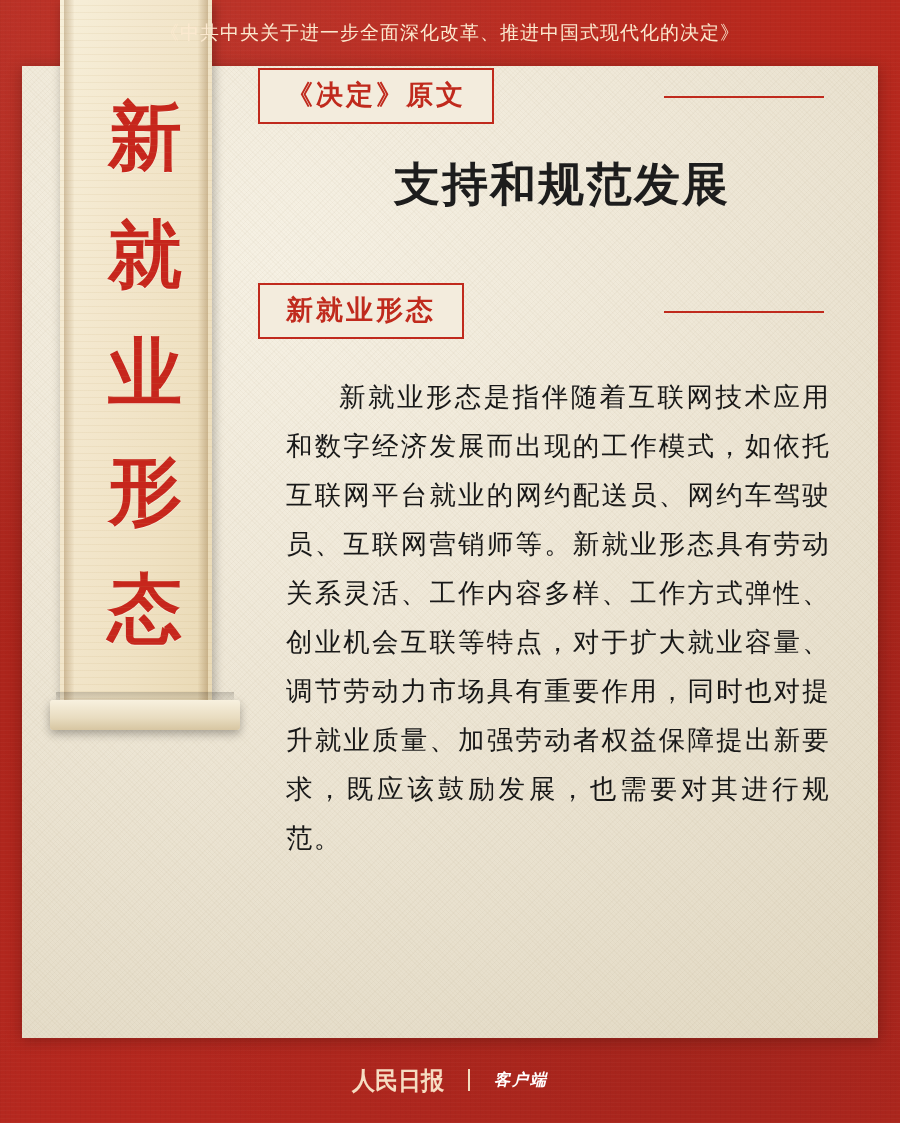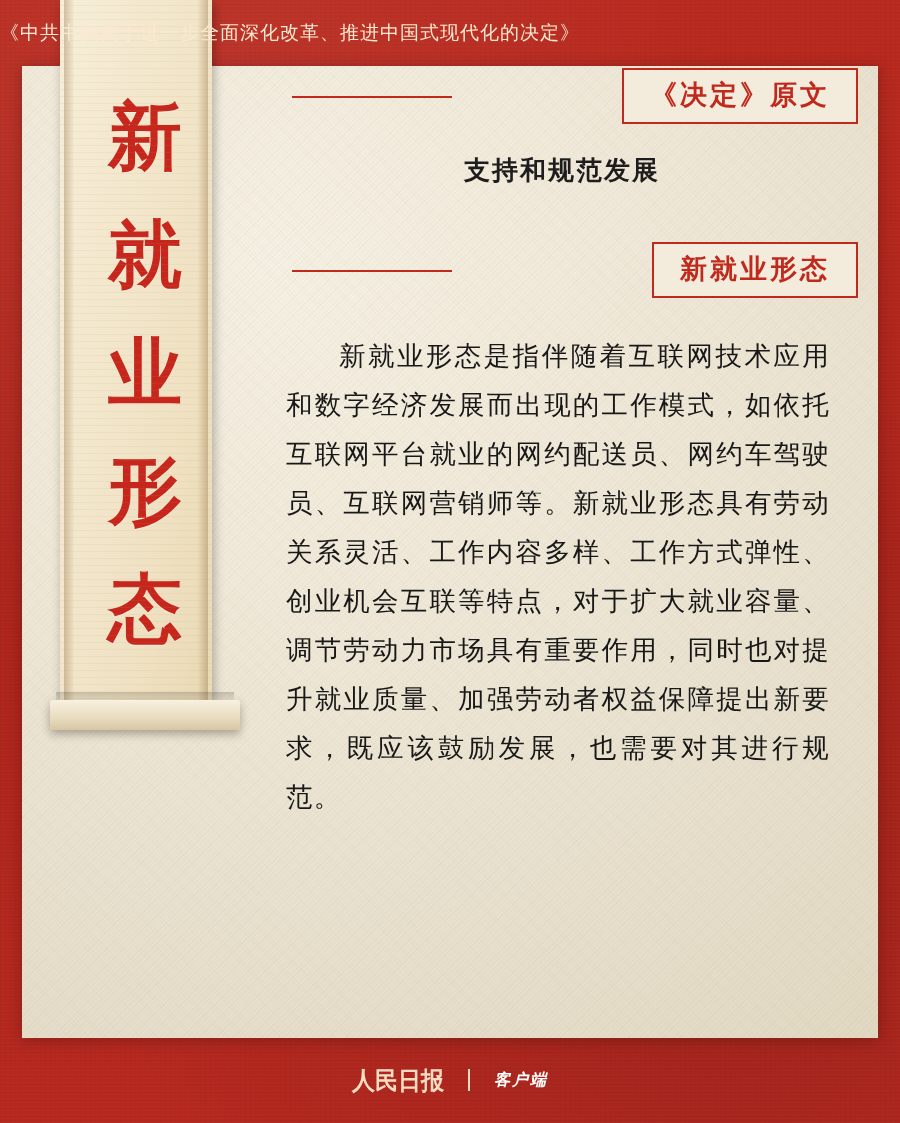--- a/index.html
+++ b/index.html
@@ -37,21 +37,21 @@
       repeating-linear-gradient(90deg, rgba(0,0,0,0.018) 0px, rgba(0,0,0,0.018) 1px, transparent 1px, transparent 5px);
     pointer-events: none;
     z-index: 1;
   }
 
   .header-title {
     position: absolute;
     top: 20px;
     left: 0;
     width: 900px;
-    text-align: left;
+    text-align: center;
     color: #fbe9cf;
     font-size: 19px;
     letter-spacing: 1px;
     font-family: "Liberation Serif", "DejaVu Serif", serif;
     z-index: 6;
     white-space: nowrap;
   }
 
   
   .paper {
@@ -154,21 +154,21 @@
     width: 600px;
     z-index: 4;
   }
 
   .label-row {
     position: relative;
     width: 600px;
     height: 60px;
     display: flex;
     align-items: center;
-    justify-content: flex-end;
+    justify-content: flex-start;
   }
   .label-row .rule {
     position: absolute;
     top: 50%;
     height: 2px;
     background: #c02a1d;
     width: 160px;
   }
   .label-row .rule.left { left: 34px; }
   .label-row .rule.right { right: 34px; }
@@ -181,24 +181,24 @@
     background: #f3ecdd;
     padding: 7px 26px 9px;
     font-size: 27px;
     font-weight: bold;
     letter-spacing: 3px;
     white-space: nowrap;
     font-family: "Liberation Serif", "DejaVu Serif", serif;
   }
 
   .headline {
-    margin: 26px 0 4px 34px;
+    margin: 26px 0 16px 34px;
     width: 540px;
     color: #1d1d1d;
-    font-size: 26px;
+    font-size: 46px;
     font-weight: bold;
     line-height: 1.45;
     letter-spacing: 2px;
     font-family: "Liberation Serif", "DejaVu Serif", serif;
   }
   .headline .l { display: block; }
   .headline .l.first { text-align: center; }
 
   .spacer-1 { height: 46px; }
 

